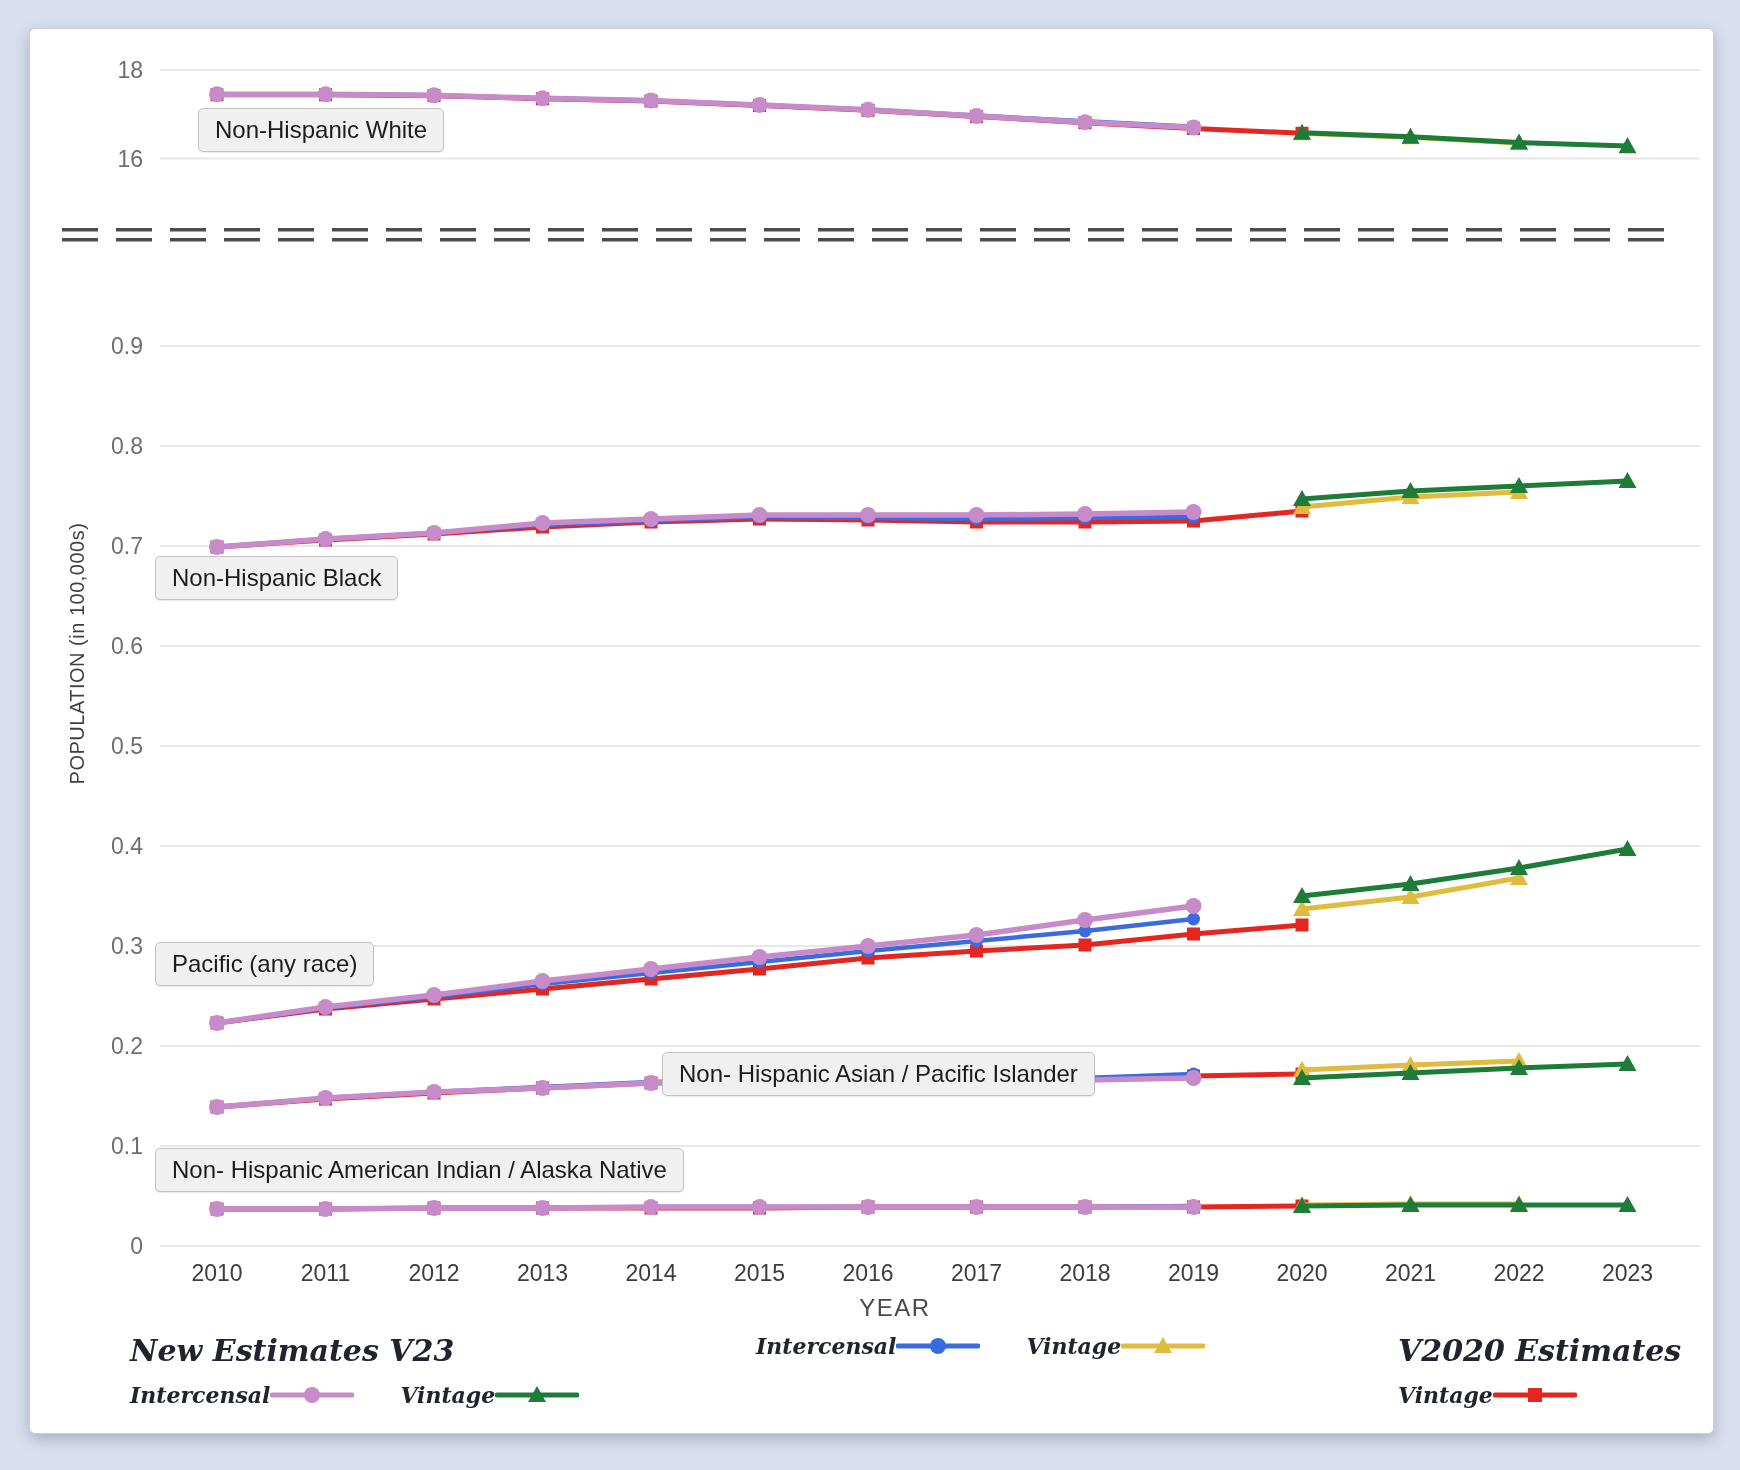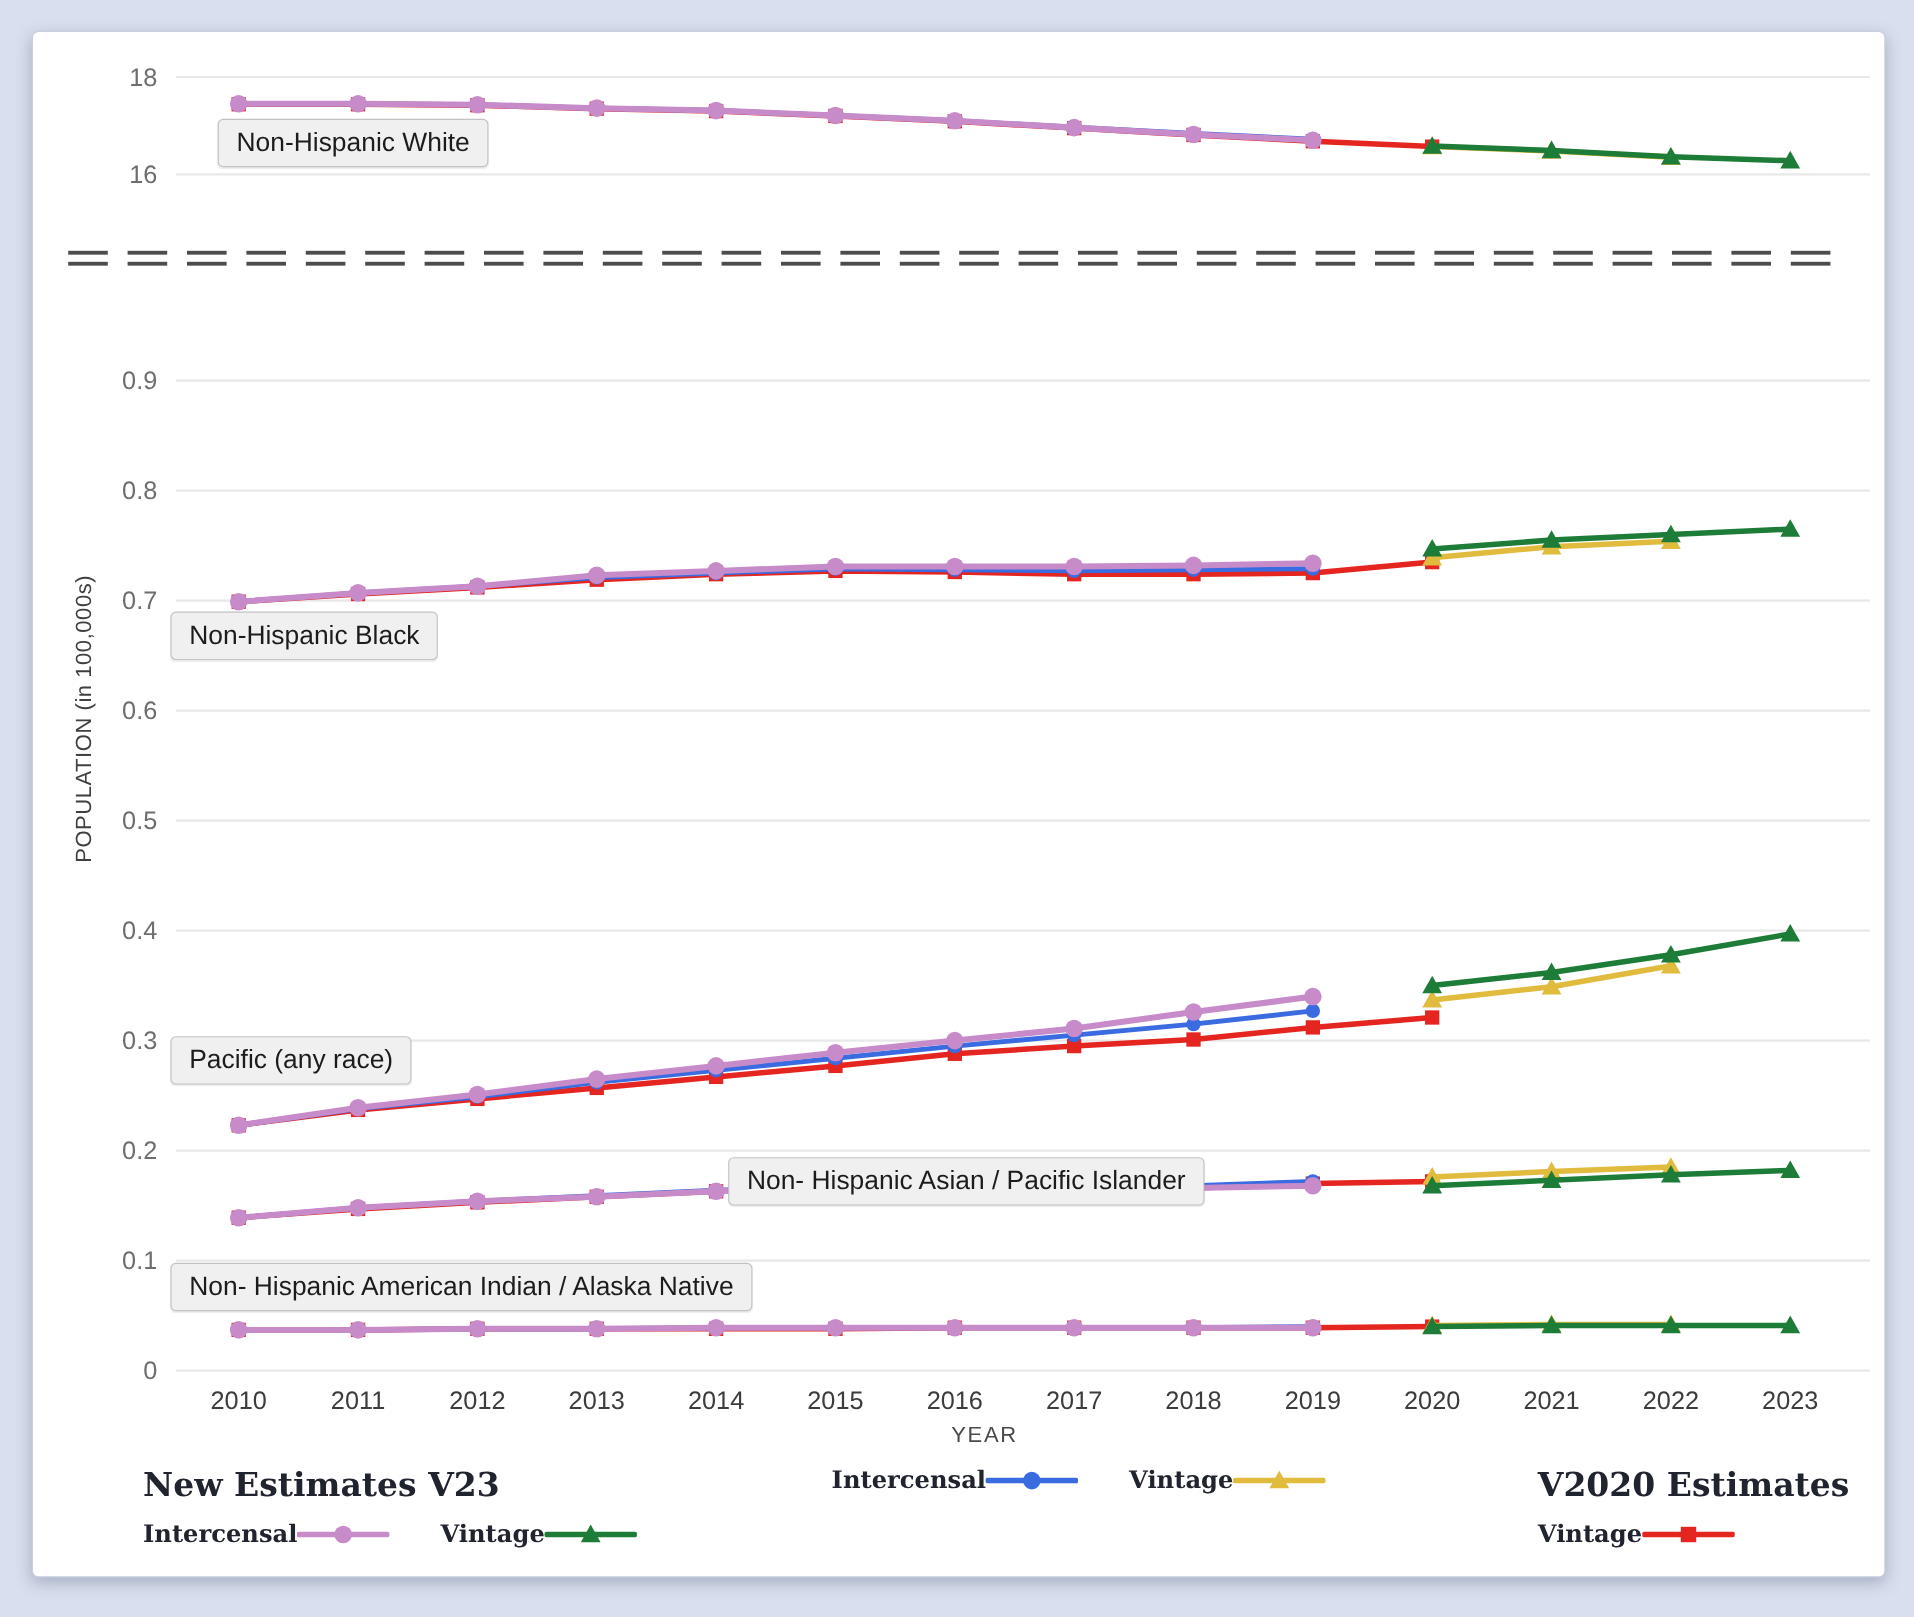--- a/index.html
+++ b/index.html
@@ -25,23 +25,23 @@
   #anno-nh_black{left:155px;top:556px;}
   #anno-hispanic{left:155px;top:942px;}
   #anno-nh_asian_pi{left:662px;top:1012px;margin-top:40px;}
   #anno-nh_aian{left:155px;top:1148px;}
   .ylabel{
     position:absolute;left:-73px;top:642px;width:300px;text-align:center;
     transform:rotate(-90deg);font-size:20px;color:#3f3f3f;letter-spacing:.5px;
   }
   .xlabel{
     position:absolute;left:745px;top:1294px;width:300px;text-align:center;
-    font-size:20px;color:#4a4a4a;letter-spacing:1.5px;
-  }
-  .legend-group{position:absolute;top:1333px;}
+    font-size:24px;color:#4a4a4a;letter-spacing:1.5px;
+  }
+  .legend-group{position:absolute;top:1333px;font-style:italic;}
   #lg-0{left:130px;} #lg-1{left:756px;} #lg-2{left:1398px;}
   .lg-title{
     font-family:"DejaVu Serif","Liberation Serif",serif;font-weight:bold;
     font-size:30px;color:#20242e;margin-bottom:14px;
   }
   .lg-items{display:flex;gap:46px;align-items:center;}
   .lg-item{display:flex;gap:0;align-items:center;}
   .lg-label{
     font-family:"DejaVu Serif","Liberation Serif",serif;font-weight:bold;
     font-size:22px;color:#20242e;

